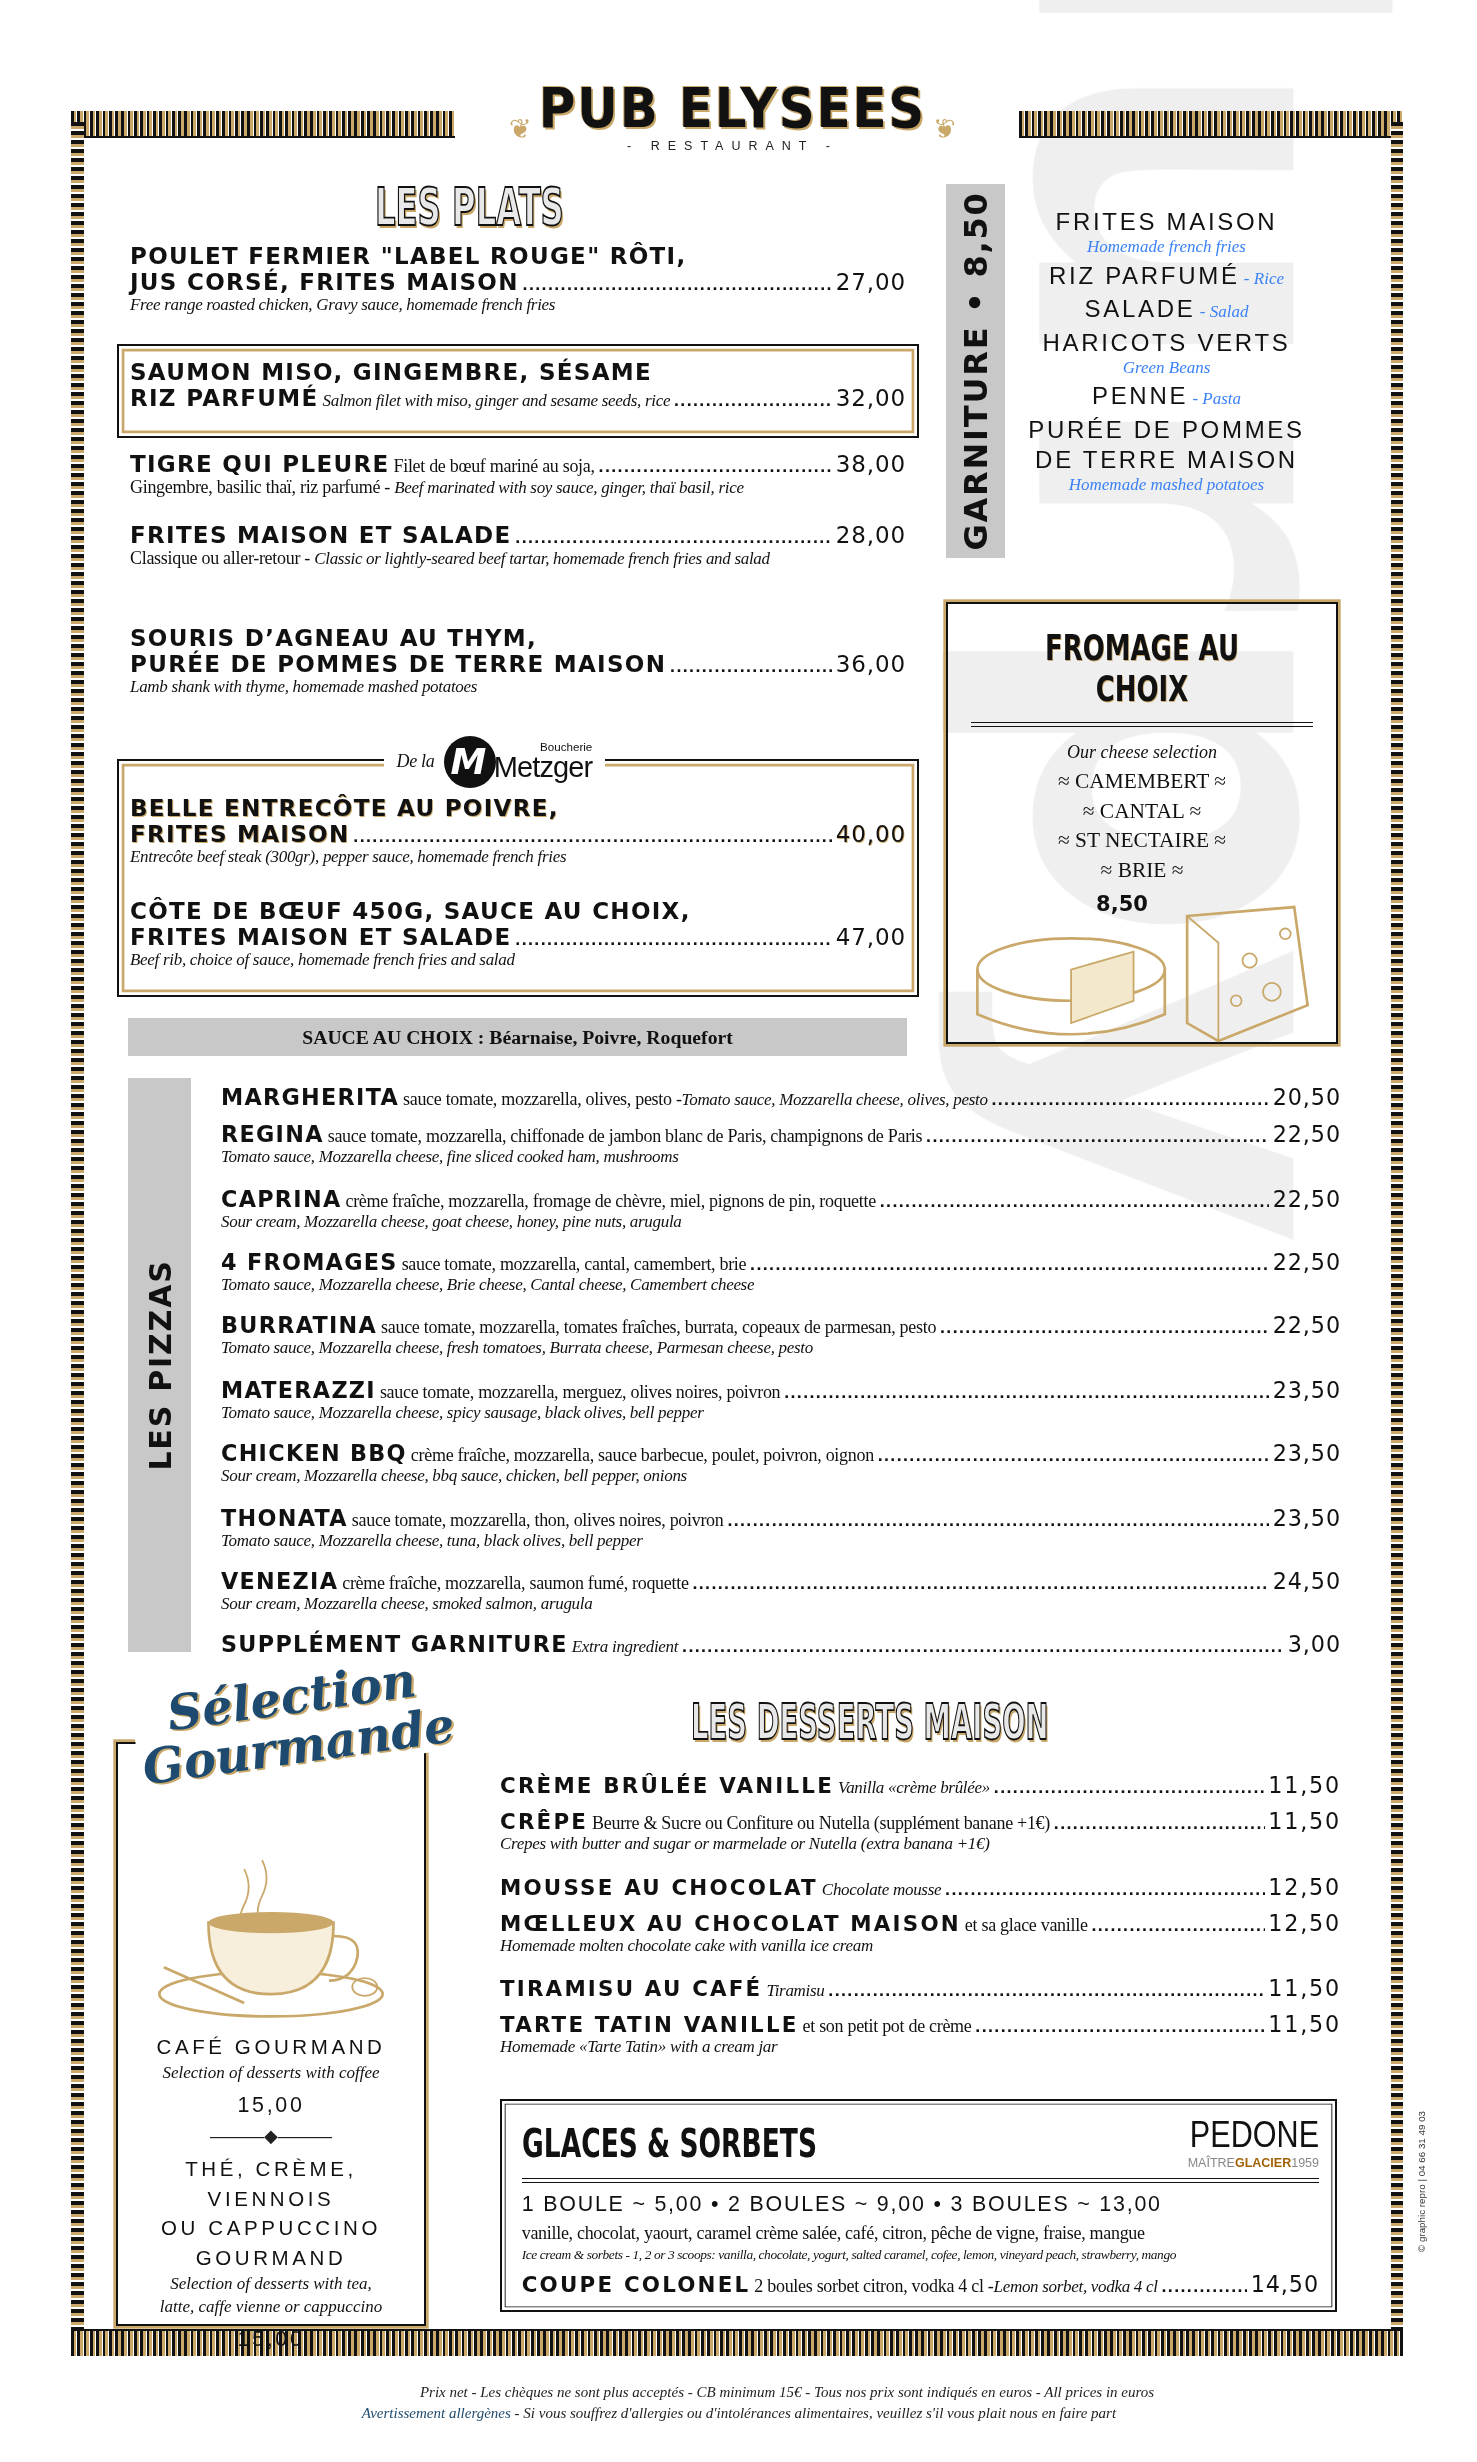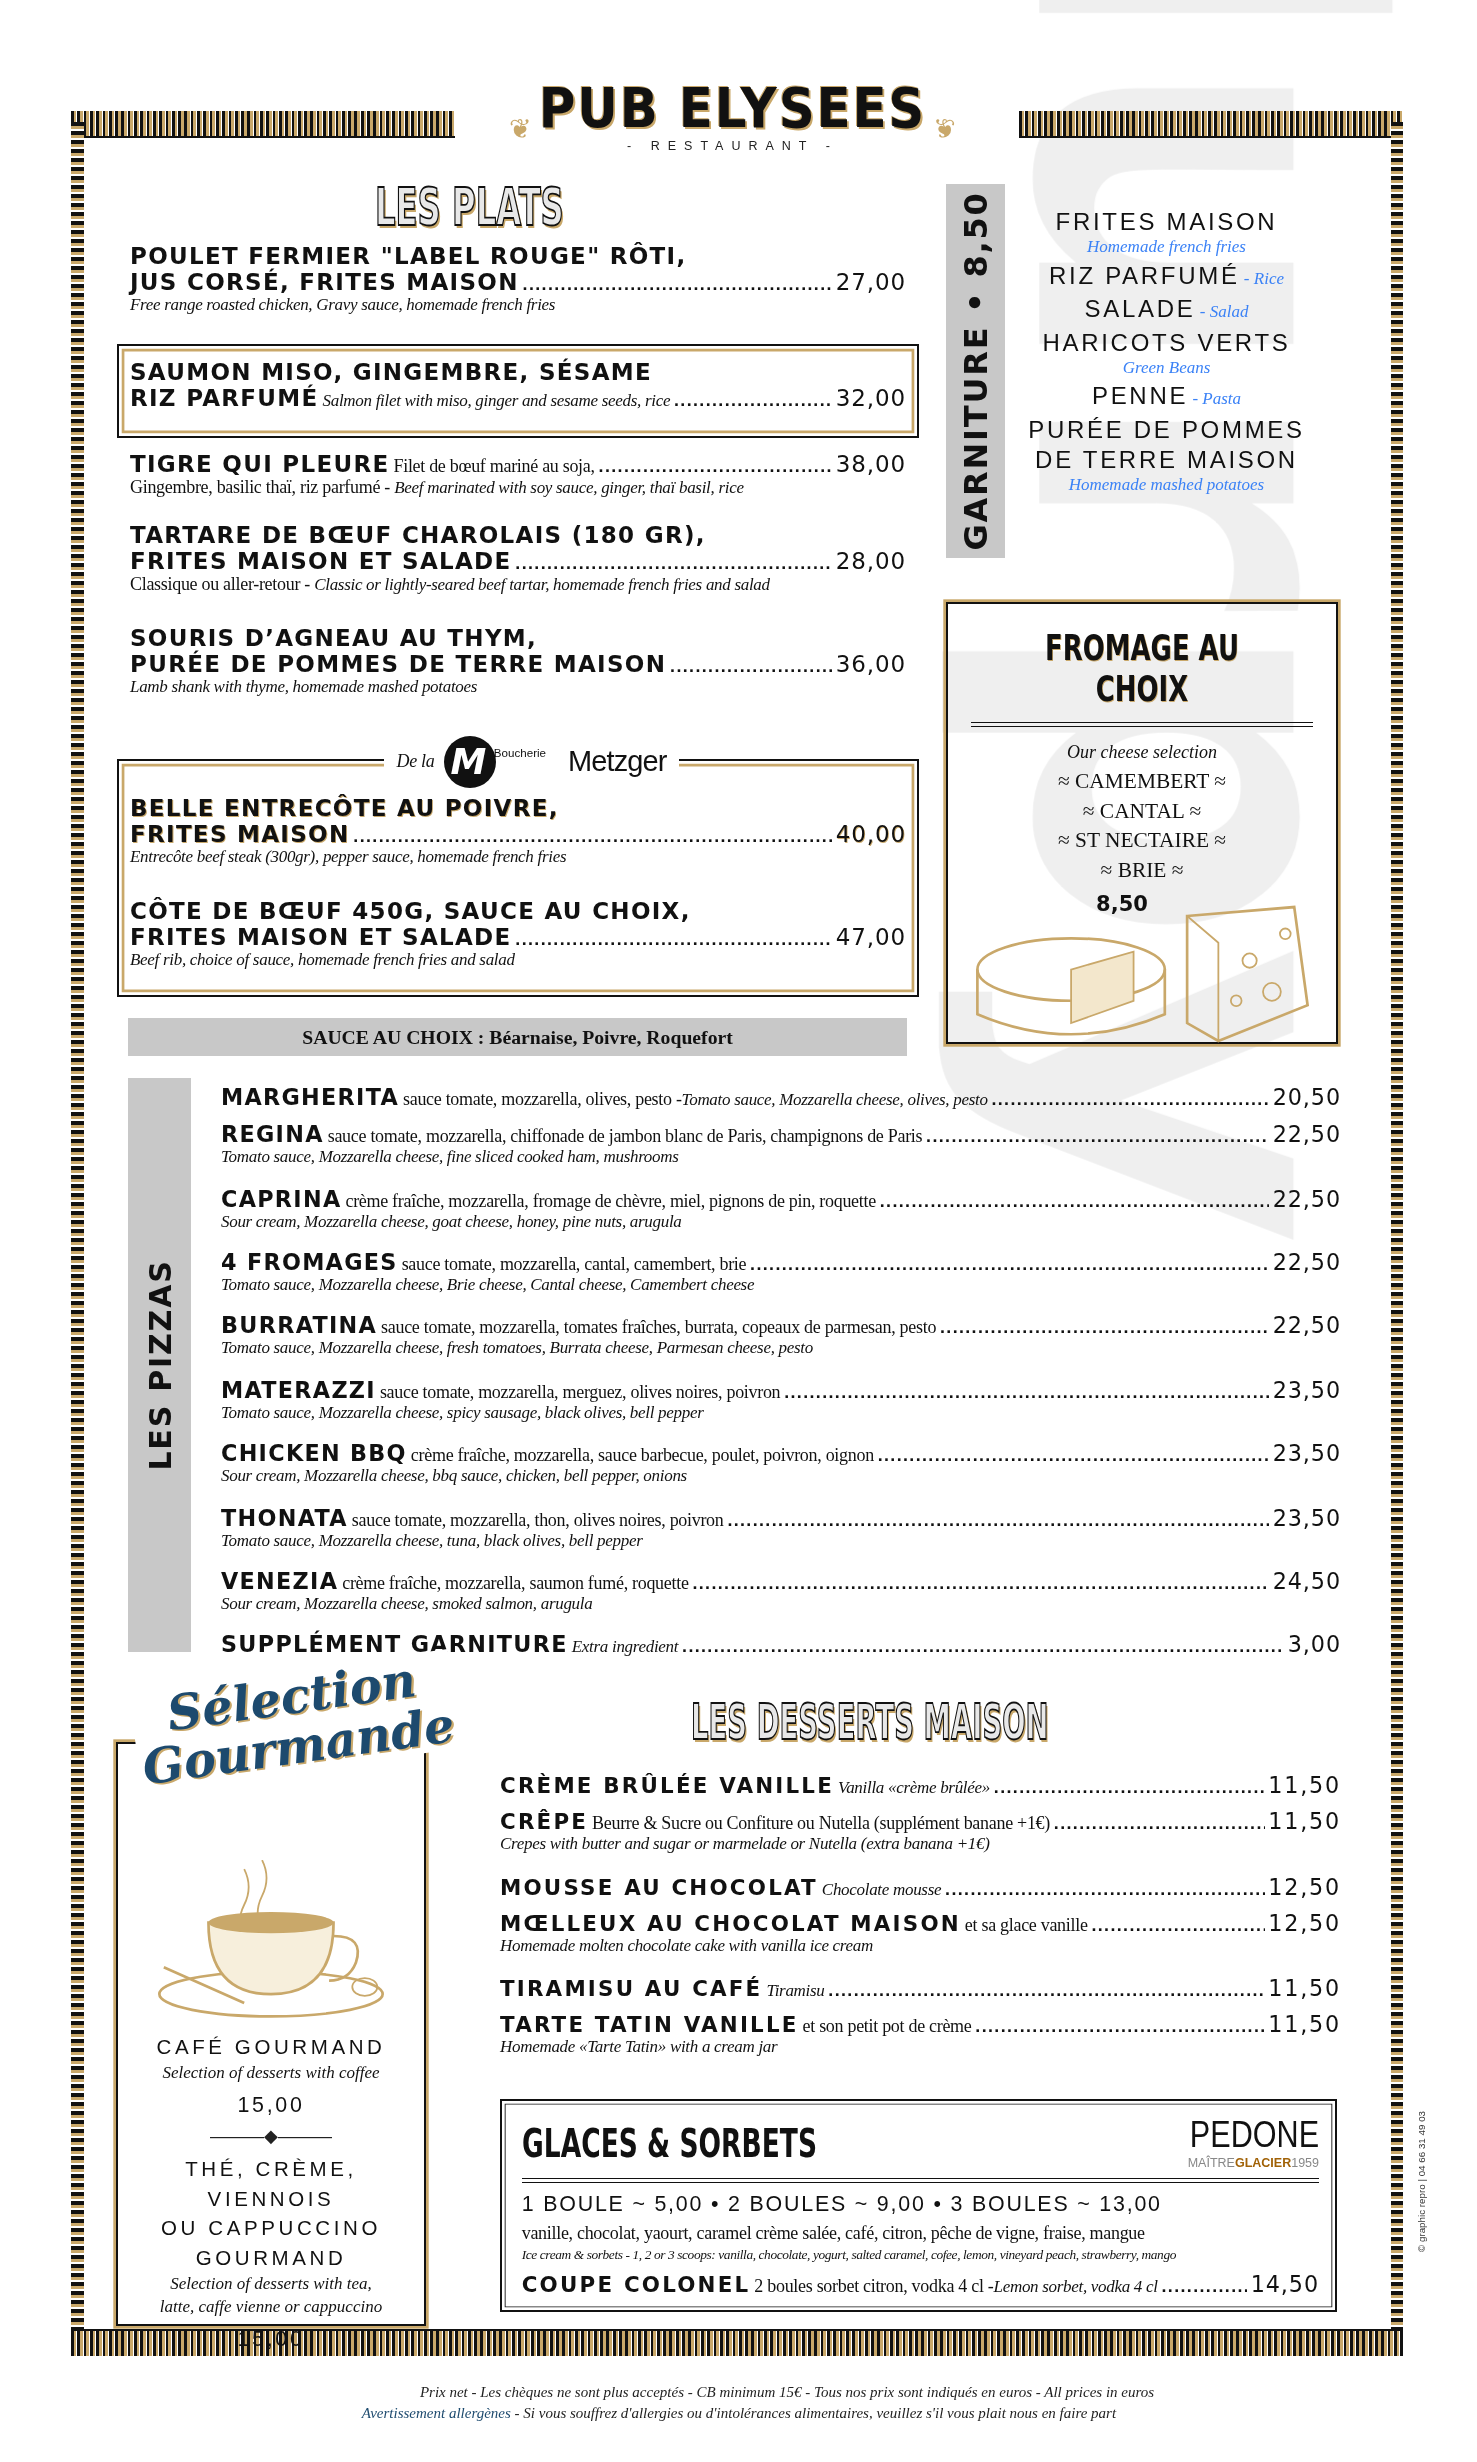--- a/index.html
+++ b/index.html
@@ -130,21 +130,20 @@
   <div class="name">SAUMON MISO, GINGEMBRE, SÉSAME</div>
   <div class="row"><span class="name">RIZ PARFUMÉ</span>&nbsp;<span class="desc">Salmon filet with miso, ginger and sesame seeds, rice</span><span class="dots"></span><span class="price">32,00</span></div>
 </div>
 
 <div class="item" style="left:130px;top:451px;width:776px;">
   <div class="row"><span class="name">TIGRE QUI PLEURE</span>&nbsp;<span class="desc-roman">Filet de bœuf mariné au soja,</span><span class="dots"></span><span class="price">38,00</span></div>
   <div><span class="desc-roman">Gingembre, basilic thaï, riz parfumé - </span><span class="desc">Beef marinated with soy sauce, ginger, thaï basil, rice</span></div>
 </div>
 
 <div class="item" style="left:130px;top:522px;width:776px;">
-  <div class="name">TARTARE DE BŒUF CHAROLAIS (180 GR),</div>
   <div class="row">
       <span class="name">FRITES MAISON ET SALADE</span>
       <span class="dots"></span>
       <span class="price">28,00</span>
     </div>
   <div><span class="desc-roman">Classique ou aller-retour - </span><span class="desc">Classic or lightly-seared beef tartar, homemade french fries and salad</span></div>
 </div>
 
 <div class="item" style="left:130px;top:625px;width:776px;">
   <div class="name">SOURIS D’AGNEAU AU THYM,</div>
@@ -155,21 +154,21 @@
     </div>
   <div class="desc">Lamb shank with thyme, homemade mashed potatoes</div>
 </div>
 
 <div class="goldbox" style="left:117px;top:759px;width:802px;height:238px;"></div>
 <div class="abs" style="left:384px;top:734px;height:55px;padding:0 12.5px;background:#fff;display:flex;align-items:center;gap:9px;">
   <span class="desc" style="font-size:18px;">De la</span>
   <span style="width:52px;height:52px;border-radius:50%;background:#111;display:inline-block;position:relative;">
     <span style="position:absolute;left:7.1px;top:5.4px;color:#fff;font-family:'DejaVu Sans',sans-serif;font-weight:bold;font-style:italic;font-size:36px;">M</span>
   </span>
-  <span style="display:flex;flex-direction:row;line-height:1;margin-left:-10.7px;gap:22px;">
+  <span style="display:flex;flex-direction:column;line-height:1;margin-left:-10.7px;">
     <span style="font-family:'Liberation Sans',sans-serif;font-size:11.6px;text-align:right;">Boucherie</span>
     <span style="font-family:'Liberation Sans',sans-serif;font-size:29px;letter-spacing:-0.9px;">Metzger</span>
   </span>
 </div>
 
 <div class="item" style="left:130px;top:795px;width:776px;">
   <div class="name" style="text-shadow:0.9px 0.9px 0 #c9a86a;">BELLE ENTRECÔTE AU POIVRE,</div>
   <div class="row">
       <span class="name" style="text-shadow:0.9px 0.9px 0 #c9a86a;">FRITES MAISON</span>
       <span class="dots"></span>

